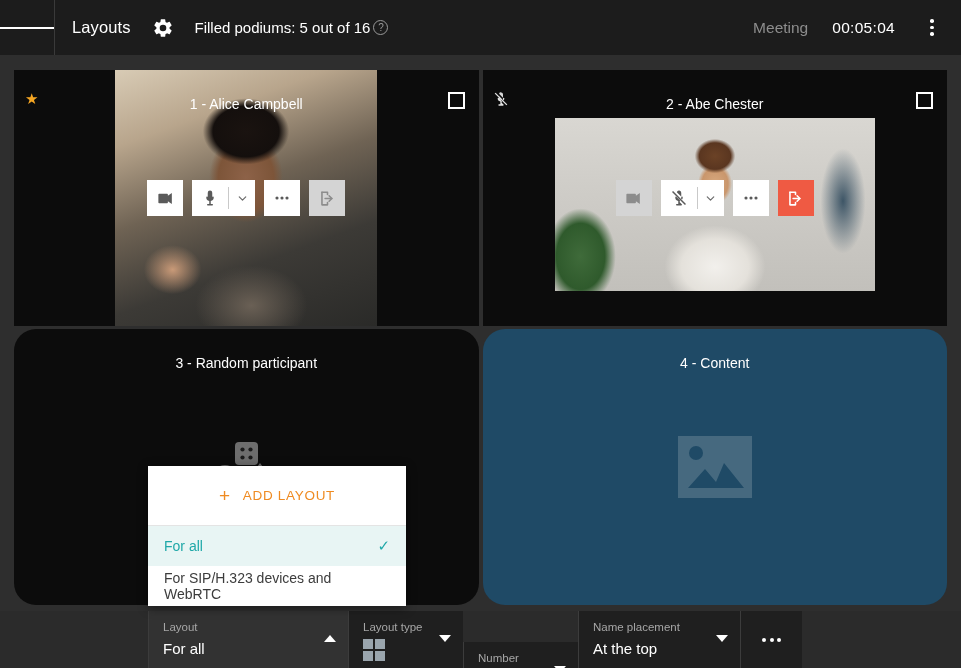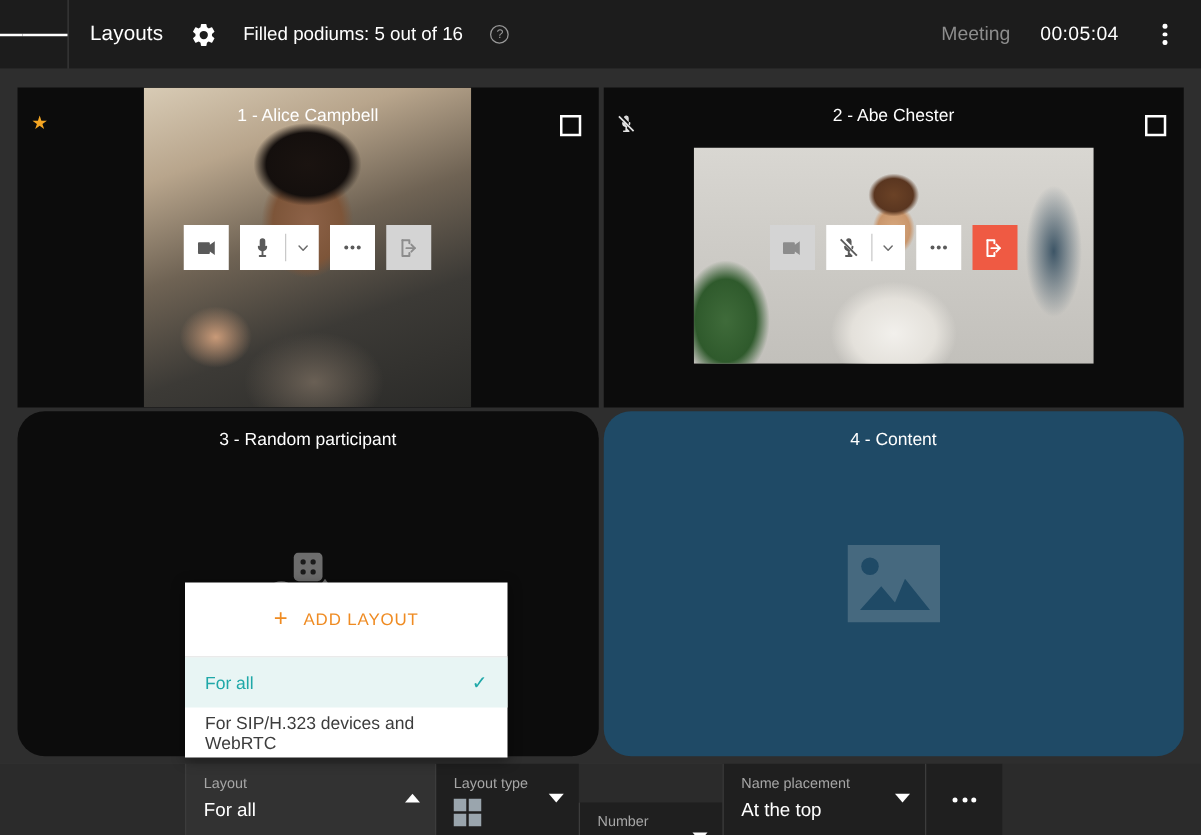--- a/index.html
+++ b/index.html
@@ -7,21 +7,21 @@
   html, body {
     margin: 0; padding: 0;
     width: 961px; height: 668px;
     background: #2b2b2b;
     font-family: "Liberation Sans", sans-serif;
     overflow: hidden;
   }
   #app {
     position: relative;
     width: 961px; height: 668px;
-    background: #404040;
+    background: #7dd3fc;
   }
 
   
   .header {
     position: absolute; left: 0; top: 0;
     width: 961px; height: 55px;
     background: #1c1c1c;
     display: flex; align-items: center;
     color: #fff;
   }
@@ -39,21 +39,21 @@
     margin-left: 17px;
     font-size: 16.5px; color: #ffffff; letter-spacing: .1px;
   }
   .gear-btn {
     margin-left: 17px; width: 30px; height: 30px;
     display: flex; align-items: center; justify-content: center;
     cursor: pointer;
   }
   .hdr-podiums {
     margin-left: 17px; font-size: 15px; color: #ffffff;
-    display: flex; align-items: center; gap: 22px;
+    display: flex; align-items: center; gap: 3px;
   }
   .help-icon {
     width: 15px; height: 15px; border: 1.3px solid #9a9a9a;
     border-radius: 50%; color: #9a9a9a; font-size: 10px;
     display: flex; align-items: center; justify-content: center;
     cursor: pointer; line-height: 1;
   }
   .hdr-right {
     margin-left: auto; display: flex; align-items: center;
     padding-right: 8px;
@@ -76,21 +76,21 @@
   }
   .row { display: flex; gap: 4px; }
   .tile {
     position: relative;
     width: 465px; height: 256px;
     background: #0c0c0c;
     overflow: hidden;
   }
   .tile.row2 { height: 276px; margin-top: 3px; border-radius: 22px; }
   .tile-name {
-    position: absolute; left: 0; right: 0; top: 14px;
+    position: absolute; left: 0; right: 0; top: 26px;
     text-align: center; color: #ffffff; font-size: 14px;
     z-index: 6; pointer-events: none;
   }
   .tile-checkbox {
     position: absolute; right: 14px; top: 22px;
     width: 17px; height: 17px; border: 2.5px solid #ffffff;
     background: transparent; cursor: pointer; z-index: 7;
   }
   .star-icon {
     position: absolute; left: 11px; top: 21px; z-index: 7;

